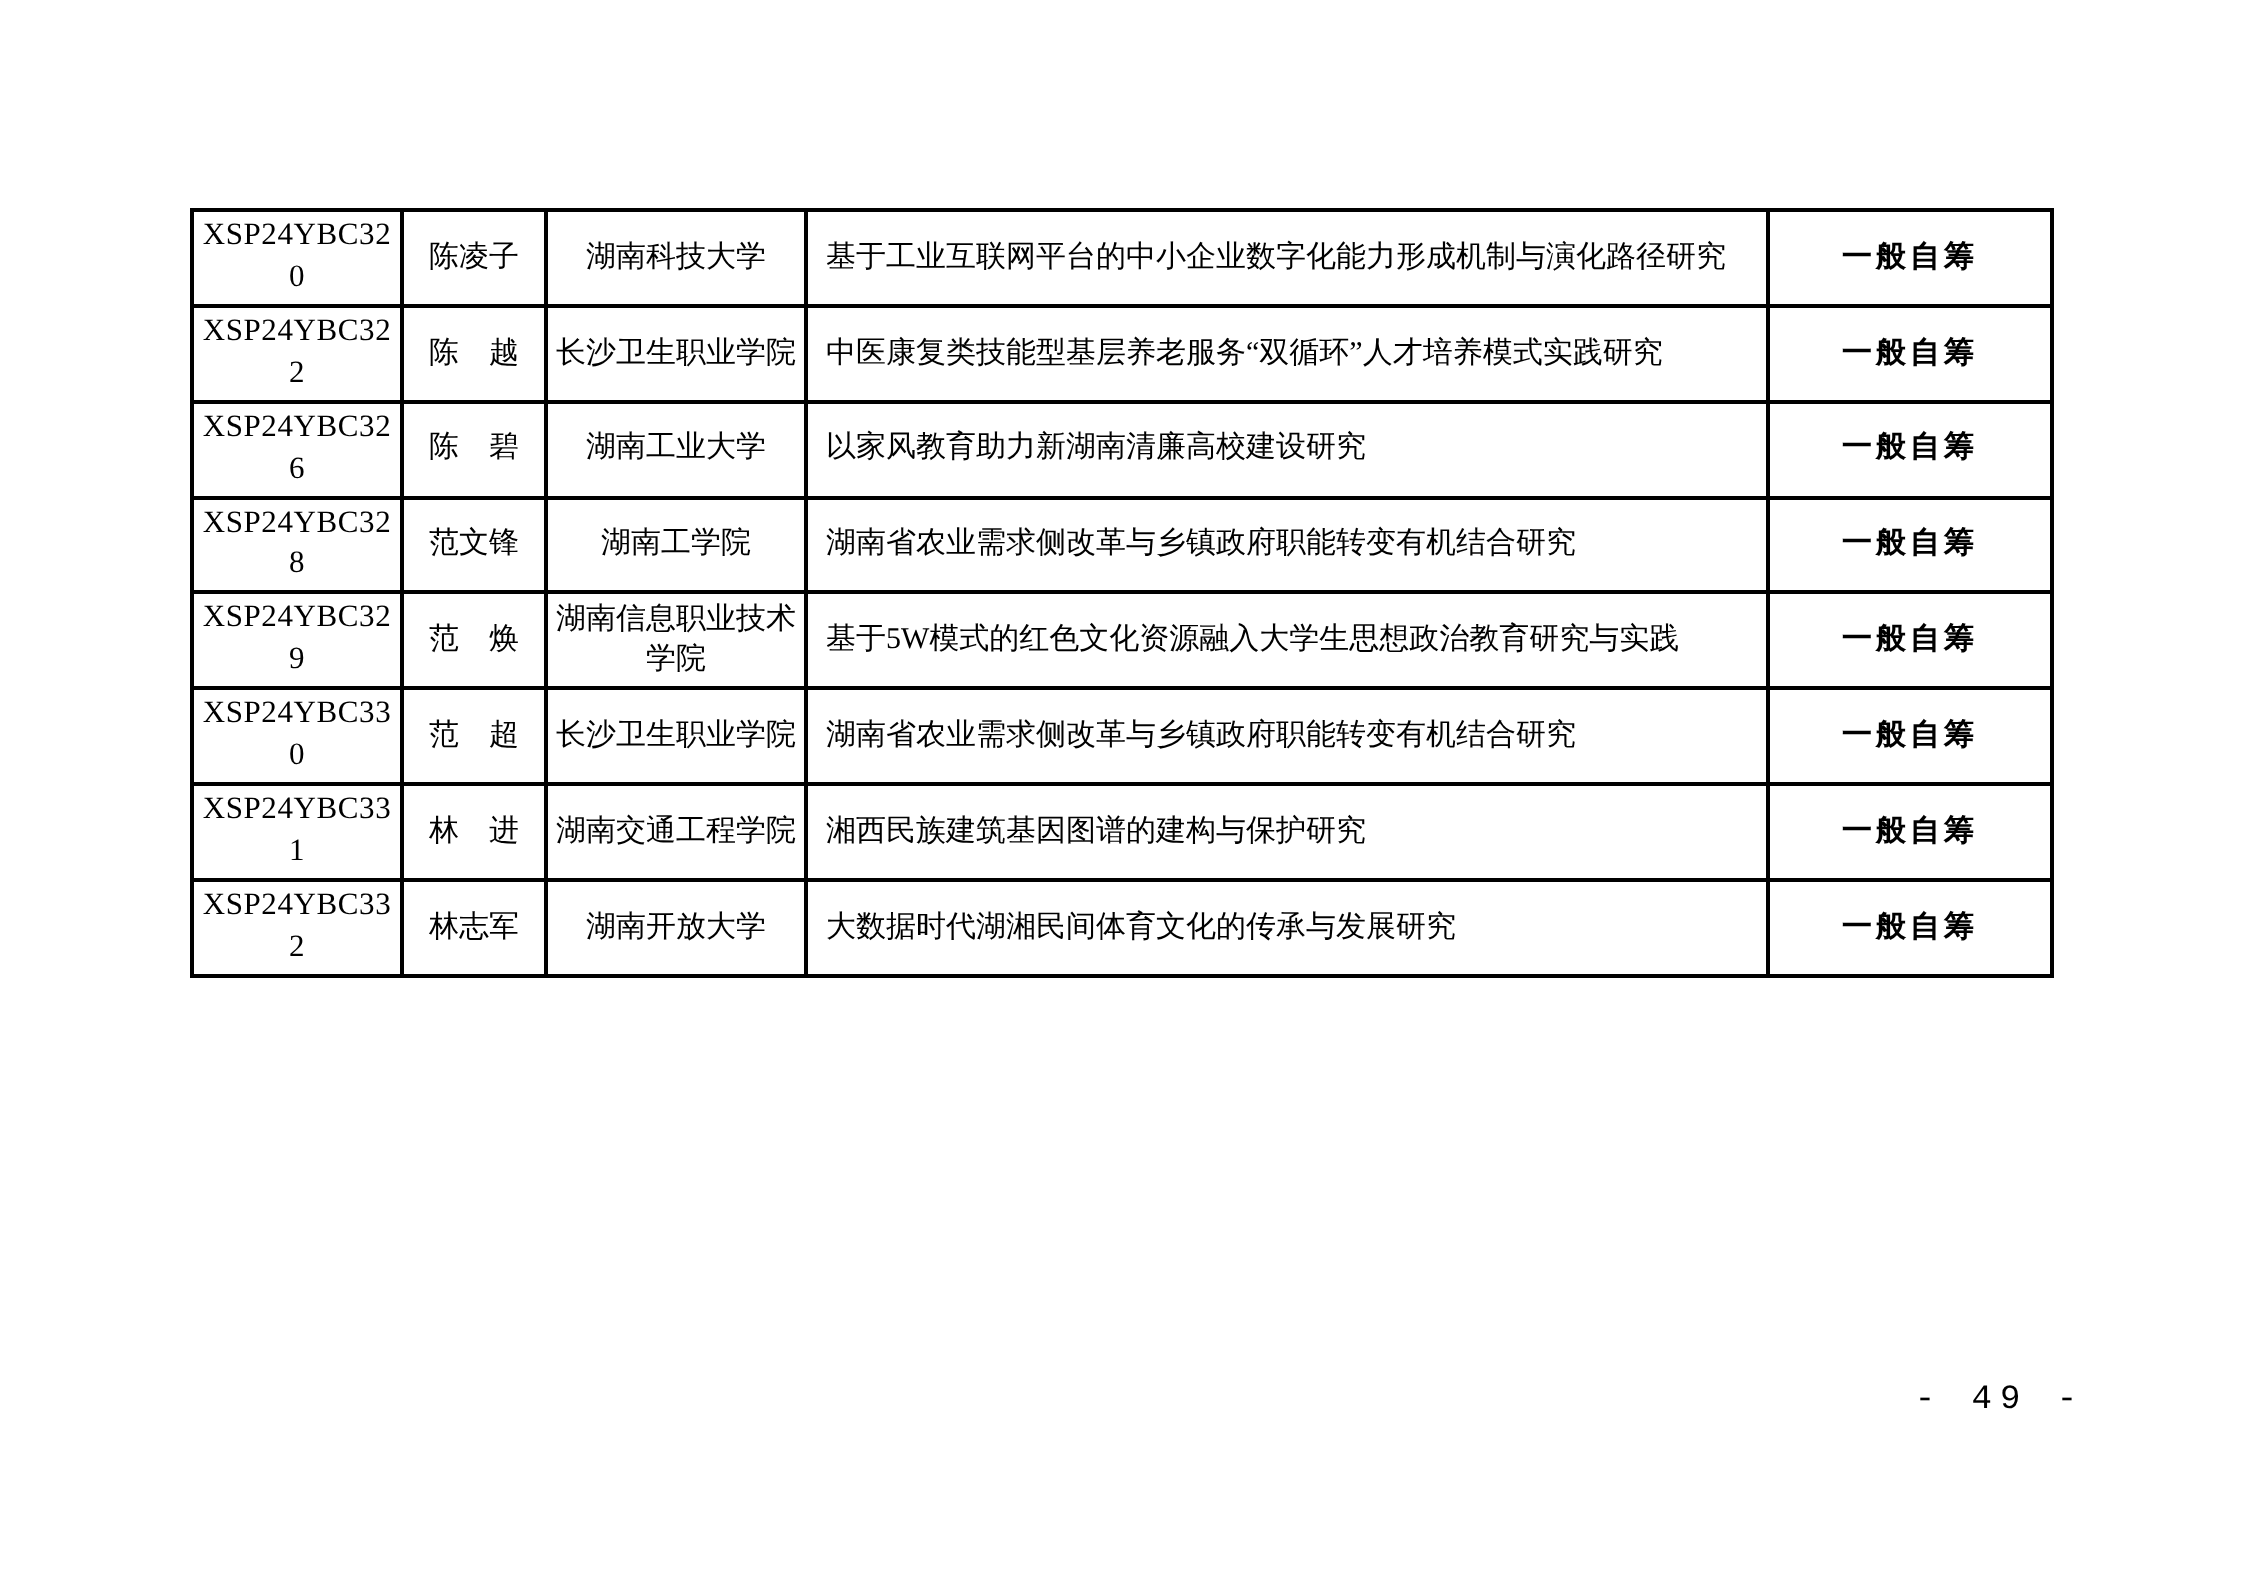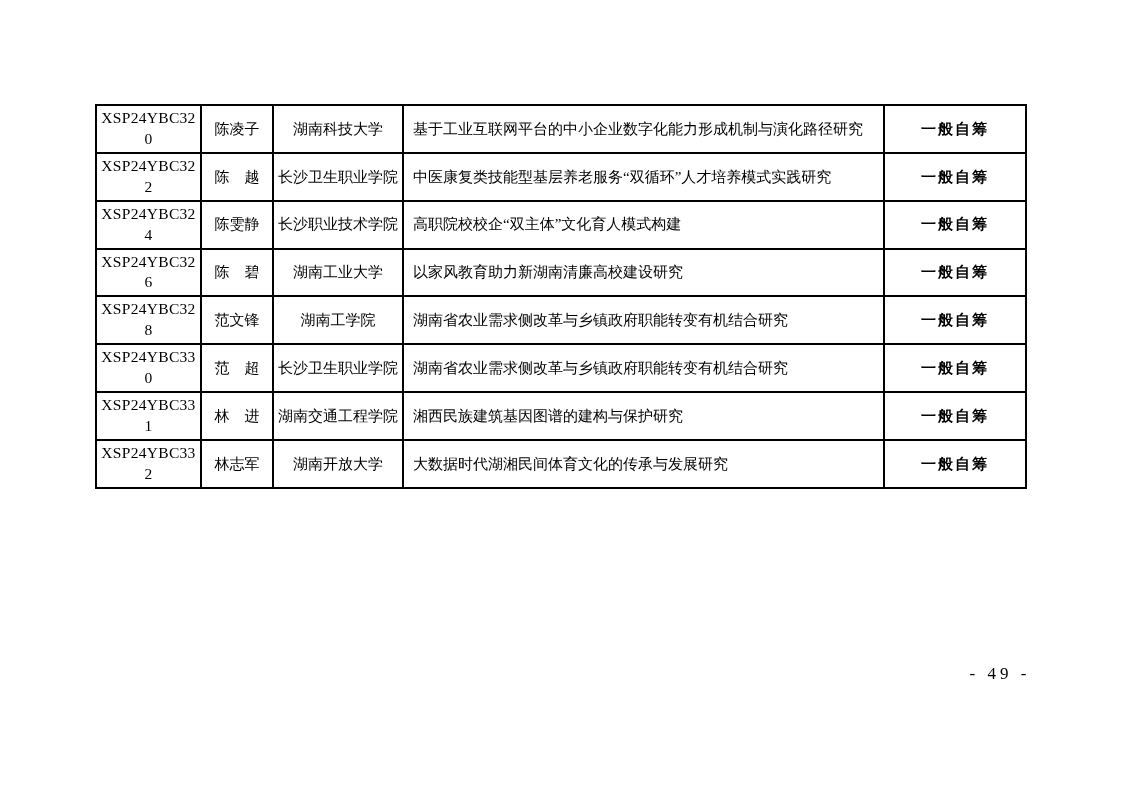--- a/index.html
+++ b/index.html
@@ -43,26 +43,27 @@
     padding-left: 9px;
     padding-right: 6px;
   }
   table.project-table td.col-category {
     font-weight: bold;
     letter-spacing: 2px;
   }
   .page-number {
     position: absolute;
     left: 955px;
-    top: 664px;
+    top: 691px;
     width: 90px;
     text-align: center;
     font-size: 17px;
     letter-spacing: 4px;
     white-space: nowrap;
+    font-family: Liberation Mono, monospace;
   }
 </style>
 </head>
 <body>
 
 <div class="page">
 
   <table class="project-table">
     <colgroup>
       <col style="width:105px">
@@ -80,38 +81,38 @@
           <td class="col-category">一般自筹</td>
         </tr>
         <tr>
           <td class="col-id">XSP24YBC322</td>
           <td class="col-name">陈　越</td>
           <td class="col-institution">长沙卫生职业学院</td>
           <td class="col-title">中医康复类技能型基层养老服务“双循环”人才培养模式实践研究</td>
           <td class="col-category">一般自筹</td>
         </tr>
         <tr>
-          <td class="col-id">XSP24YBC324</td>
-          <td class="col-name">陈雯静</td>
-          <td class="col-institution">长沙职业技术学院</td>
-          <td class="col-title">高职院校校企“双主体”文化育人模式构建</td>
-          <td class="col-category">一般自筹</td>
-        </tr>
-        <tr>
           <td class="col-id">XSP24YBC326</td>
           <td class="col-name">陈　碧</td>
           <td class="col-institution">湖南工业大学</td>
           <td class="col-title">以家风教育助力新湖南清廉高校建设研究</td>
           <td class="col-category">一般自筹</td>
         </tr>
         <tr>
           <td class="col-id">XSP24YBC328</td>
           <td class="col-name">范文锋</td>
           <td class="col-institution">湖南工学院</td>
           <td class="col-title">湖南省农业需求侧改革与乡镇政府职能转变有机结合研究</td>
+          <td class="col-category">一般自筹</td>
+        </tr>
+        <tr>
+          <td class="col-id">XSP24YBC329</td>
+          <td class="col-name">范　焕</td>
+          <td class="col-institution">湖南信息职业技术学院</td>
+          <td class="col-title">基于5W模式的红色文化资源融入大学生思想政治教育研究与实践</td>
           <td class="col-category">一般自筹</td>
         </tr>
         <tr>
           <td class="col-id">XSP24YBC330</td>
           <td class="col-name">范　超</td>
           <td class="col-institution">长沙卫生职业学院</td>
           <td class="col-title">湖南省农业需求侧改革与乡镇政府职能转变有机结合研究</td>
           <td class="col-category">一般自筹</td>
         </tr>
         <tr>

